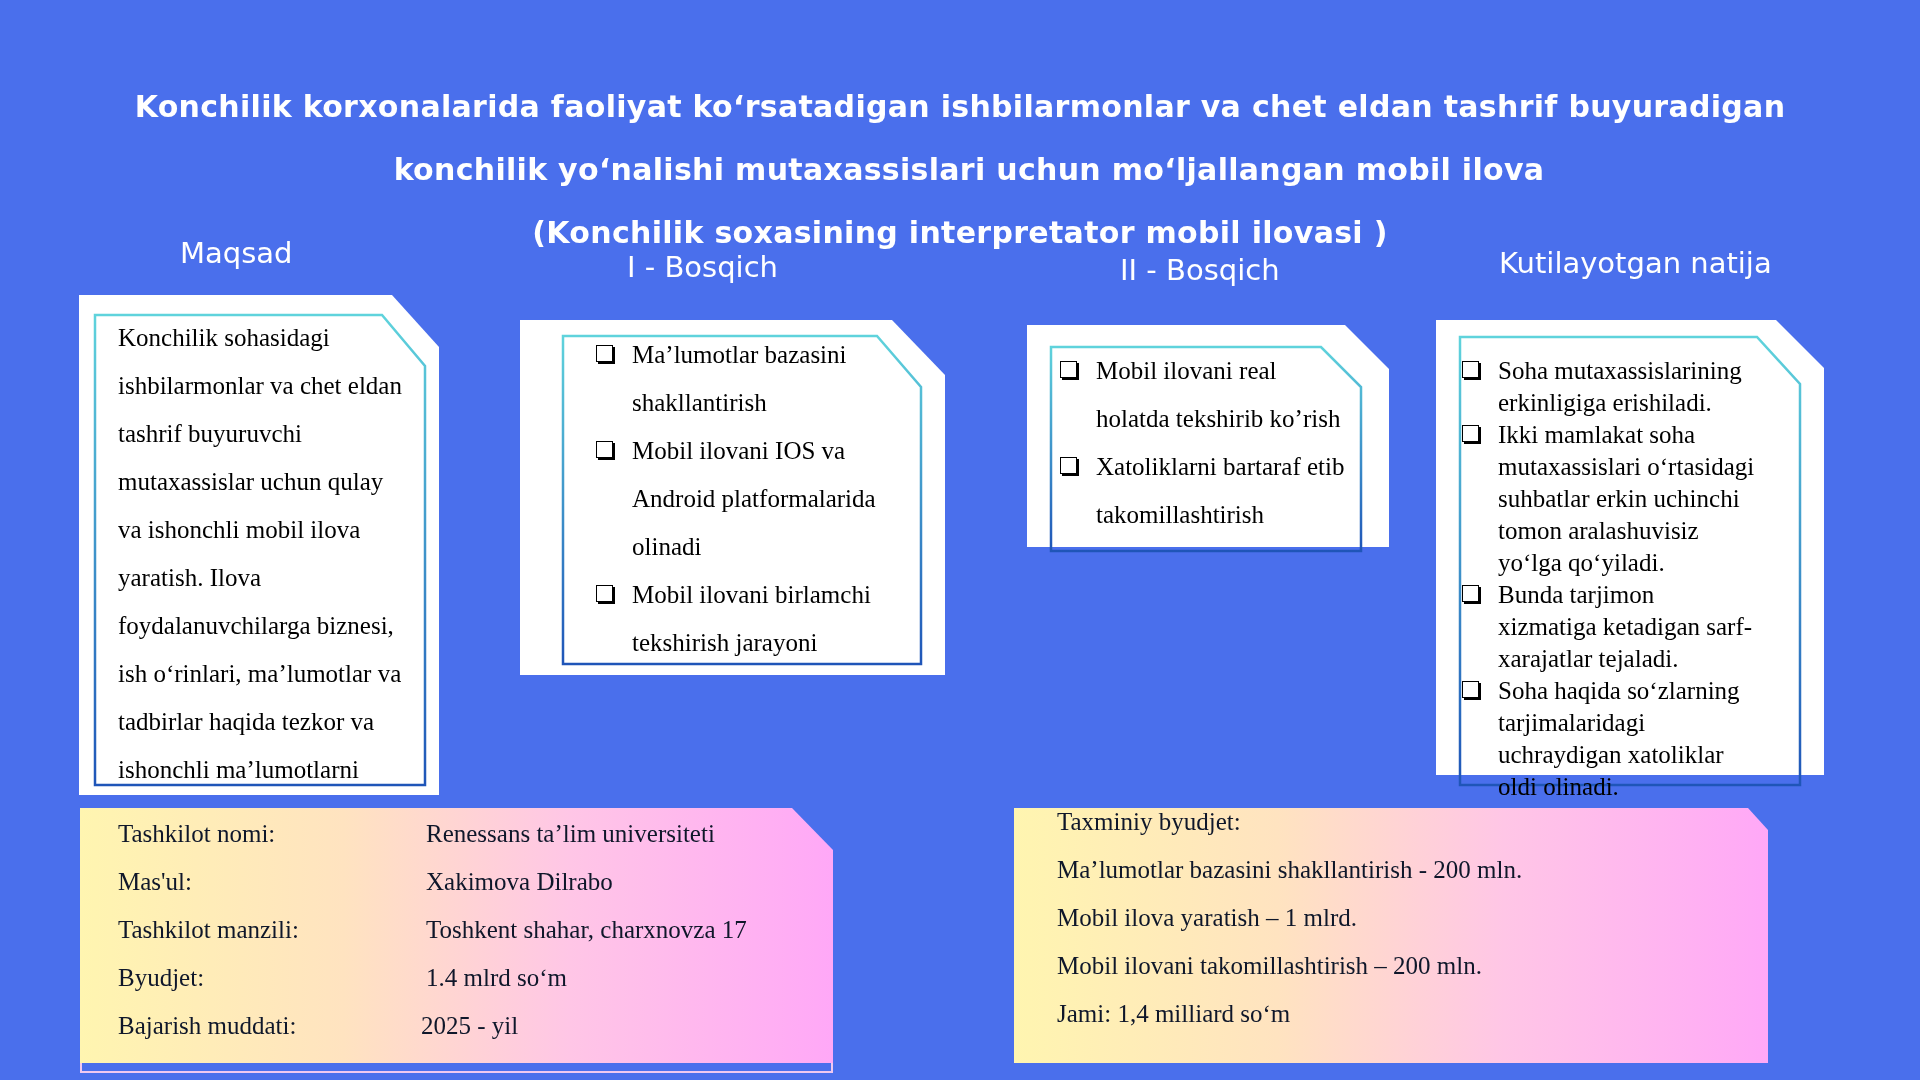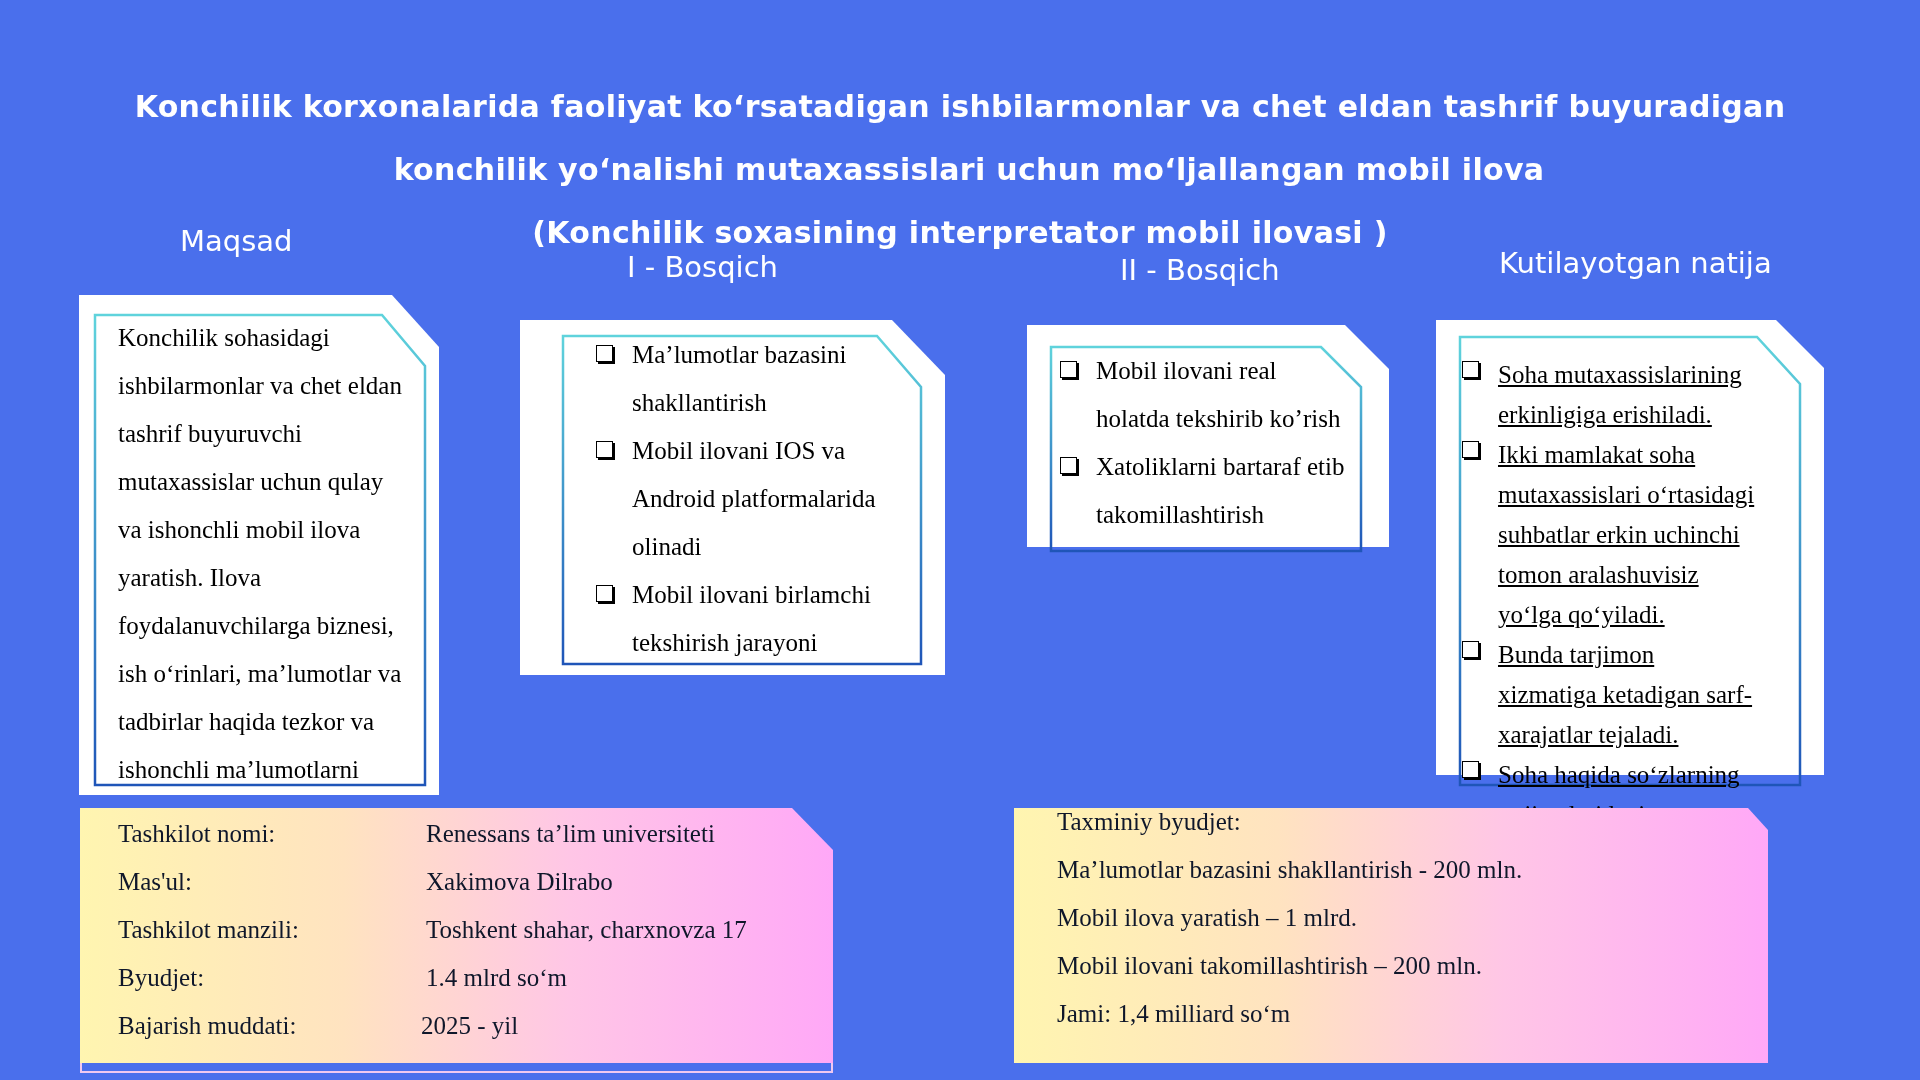--- a/index.html
+++ b/index.html
@@ -40,21 +40,21 @@
   }
   .row { position:absolute; font-size:25px; color:#0f172a; white-space:nowrap; }
 </style>
 </head>
 <body>
 
 <div class="title" style="top:52px;">Konchilik korxonalarida faoliyat ko‘rsatadigan ishbilarmonlar va chet eldan tashrif buyuradigan</div>
 <div class="title" style="top:115px;padding-left:9px;">konchilik yo‘nalishi mutaxassislari uchun mo‘ljallangan mobil ilova</div>
 <div class="title" style="top:178px;">(Konchilik soxasining   interpretator  mobil ilovasi )</div>
 
-<div class="heading" style="left:180px; top:224px;">Maqsad</div>
+<div class="heading" style="left:180px; top:236px;">Maqsad</div>
 <div class="heading" style="left:627px; top:250px;">I - Bosqich</div>
 <div class="heading" style="left:1120px; top:253px;">II - Bosqich</div>
 <div class="heading" style="left:1499px; top:246px;">Kutilayotgan natija</div>
 
 <div class="card" style="left:79px; top:295px; width:360px; height:500px; clip-path:polygon(0 0,313px 0,100% 52px,100% 100%,0 100%);">
 </div>
 <div class="inner" style="left:94px; top:314px; width:332px; height:472px;">
   <svg class="frame" viewBox="0 0 332 472" preserveAspectRatio="none">
     <defs>
         <linearGradient id="g1" x1="0" y1="0" x2="0" y2="1">
@@ -142,21 +142,21 @@
   <svg class="frame" viewBox="0 0 342 450" preserveAspectRatio="none">
     <defs>
         <linearGradient id="g4" x1="0" y1="0" x2="0" y2="1">
           <stop offset="0" stop-color="#5fd3dc"></stop>
           <stop offset="1" stop-color="#1f55b8"></stop>
         </linearGradient>
       </defs>
     <polygon points="1,1 298,1 341,48 341,449 1,449" fill="none" stroke="url(#g4)" stroke-width="2.5"></polygon>
   </svg>
 </div>
-<ul class="txt bul" style="left:1462px; top:355px; width:296px; line-height:40px;text-decoration:underline;">
+<ul class="txt bul" style="left:1462px; top:355px; width:296px; line-height:32px;">
   <li><span class="box-icon" style="top:6px;"></span><span>Soha mutaxassislarining erkinligiga erishiladi.</span></li>
   <li><span class="box-icon" style="top:6px;"></span><span>Ikki mamlakat soha mutaxassislari o‘rtasidagi suhbatlar erkin uchinchi tomon aralashuvisiz yo‘lga qo‘yiladi.</span></li>
   <li><span class="box-icon" style="top:6px;"></span><span>Bunda tarjimon xizmatiga ketadigan sarf-xarajatlar tejaladi.</span></li>
   <li><span class="box-icon" style="top:6px;"></span><span>Soha haqida so‘zlarning tarjimalaridagi uchraydigan xatoliklar oldi olinadi.</span></li>
 </ul>
 
 <div class="bottom" style="left:80px; top:808px; width:753px; height:255px; clip-path:polygon(0 0,712px 0,100% 42px,100% 100%,0 100%);">
 </div>
 <div style="position:absolute; left:80px; top:1063px; width:753px; height:10px; border:2px solid #f0c8f0; border-top:none; box-sizing:border-box;"></div>
 <div>

